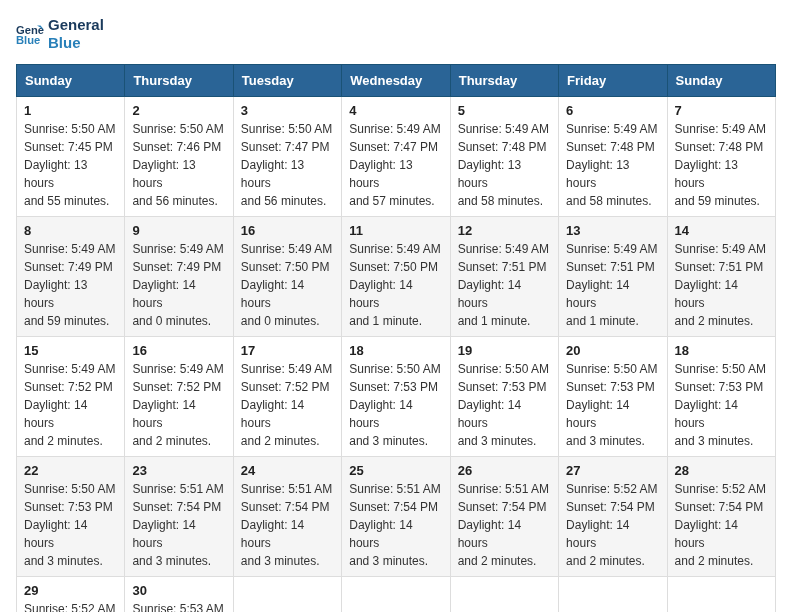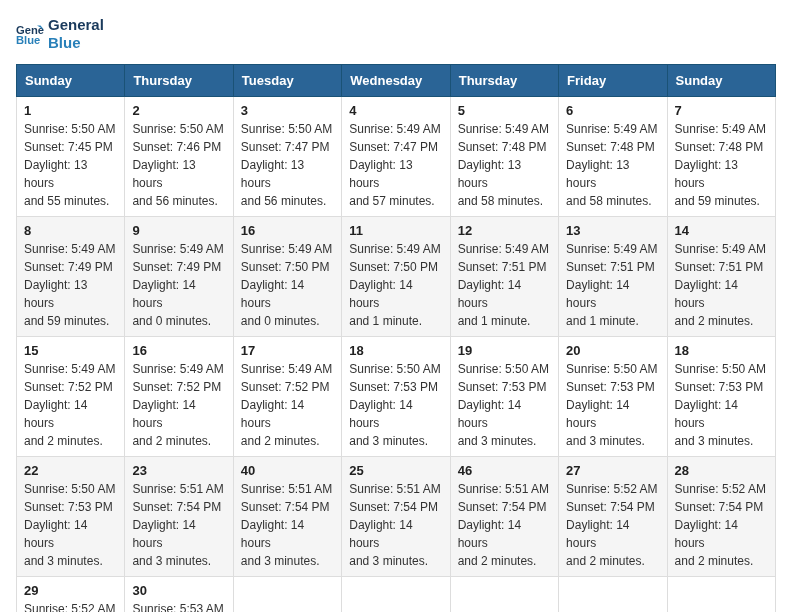--- a/index.html
+++ b/index.html
@@ -274,35 +274,35 @@
 and 3 minutes.</div>
         </td>
         <td>
           <span class="day-num">23</span>
           <div class="day-info" style="white-space: pre-line;">Sunrise: 5:51 AM
 Sunset: 7:54 PM
 Daylight: 14 hours
 and 3 minutes.</div>
         </td>
         <td>
-          <span class="day-num">40</span>
+          <span class="day-num">24</span>
           <div class="day-info" style="white-space: pre-line;">Sunrise: 5:51 AM
 Sunset: 7:54 PM
 Daylight: 14 hours
 and 3 minutes.</div>
         </td>
         <td>
           <span class="day-num">25</span>
           <div class="day-info" style="white-space: pre-line;">Sunrise: 5:51 AM
 Sunset: 7:54 PM
 Daylight: 14 hours
 and 3 minutes.</div>
         </td>
         <td>
-          <span class="day-num">46</span>
+          <span class="day-num">26</span>
           <div class="day-info" style="white-space: pre-line;">Sunrise: 5:51 AM
 Sunset: 7:54 PM
 Daylight: 14 hours
 and 2 minutes.</div>
         </td>
         <td>
           <span class="day-num">27</span>
           <div class="day-info" style="white-space: pre-line;">Sunrise: 5:52 AM
 Sunset: 7:54 PM
 Daylight: 14 hours

